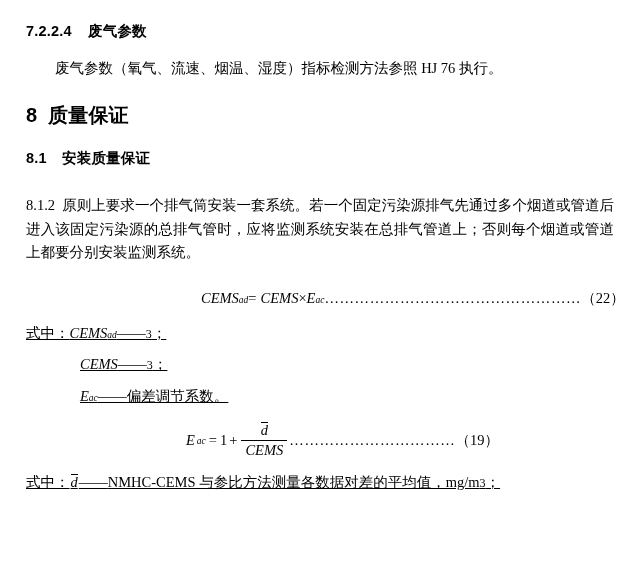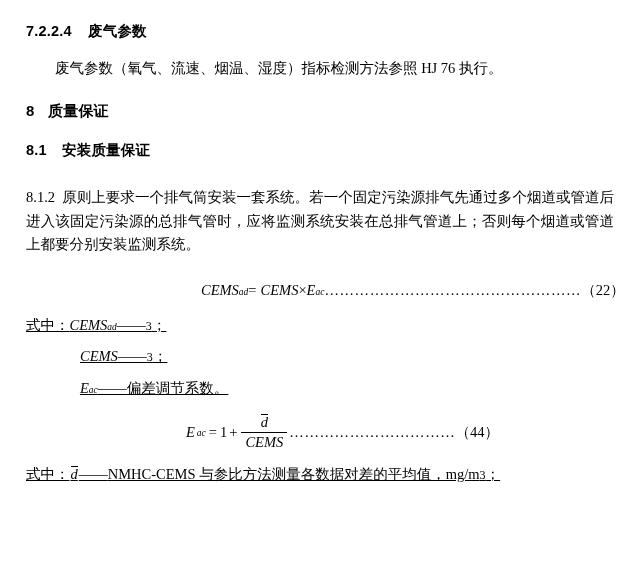--- a/index.html
+++ b/index.html
@@ -31,21 +31,21 @@
     margin: 12px 0 0 0;
     letter-spacing: 0.2px;
   }
   .h3 .num {
     display: inline-block;
     min-width: 62px;
   }
   .h2 {
     font-family: "Liberation Sans", sans-serif;
     font-weight: bold;
-    font-size: 15px;
+    font-size: 20px;
     margin: 0;
     letter-spacing: 0.2px;
   }
   .h2 .num {
     display: inline-block;
     min-width: 22px;
   }
   .h3b {
     font-family: Liberation Sans, sans-serif;
     font-weight: bold;
@@ -232,21 +232,21 @@
           <span class="sub">ac</span>
         <span style="margin:0 3px">=</span>
         <span>1</span>
         <span style="margin:0 2px">+</span>
         <span class="frac">
           <span class="numer"><span class="overbar ital">d</span></span>
           <span class="denom ital">CEMS</span>
         </span>
       </span>
       <span class="dots" style="align-self:center">……………………………</span>
-      <span class="eqnum" style="align-self:center">（44）</span>
+      <span class="eqnum" style="align-self:center">（19）</span>
     </div>
   </div>
 
   <div class="block whereblock">
     <div class="spacer-12"></div>
     <div class="where-item">
       <span class="where-label">式中：</span>
       <span class="overbar ital" style="margin:0 1px">d</span>
         <span>——</span>
         <span>NMHC-CEMS 与参比方法测量各数据对差的平均值，mg/m</span>

